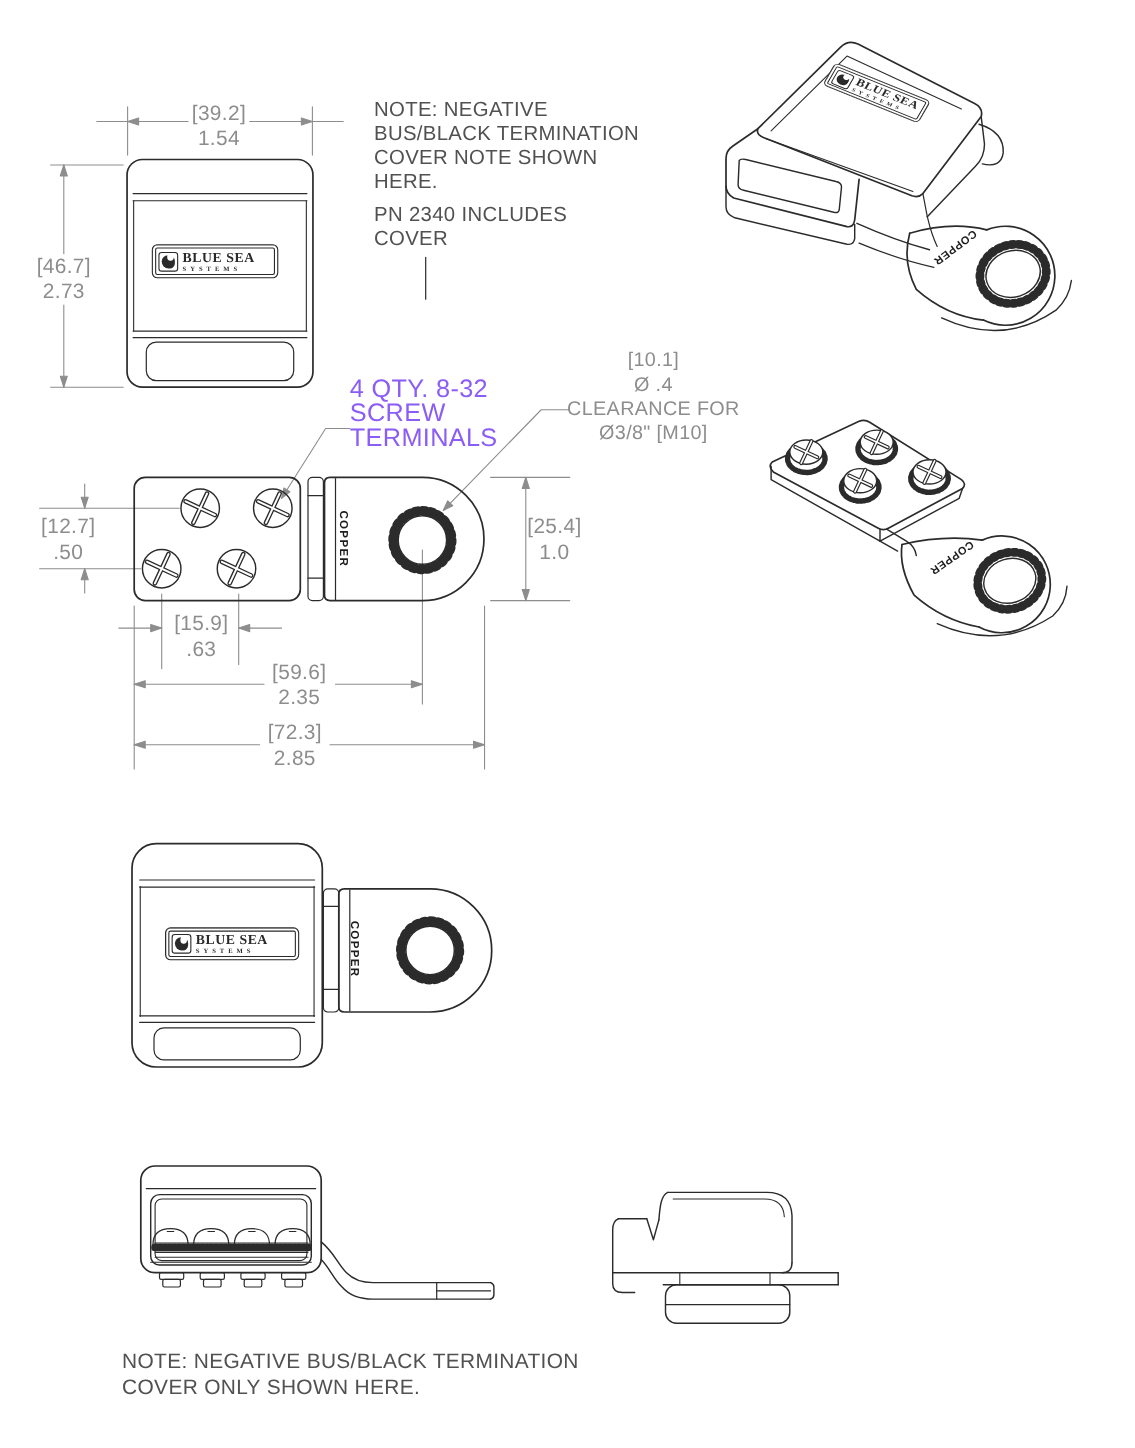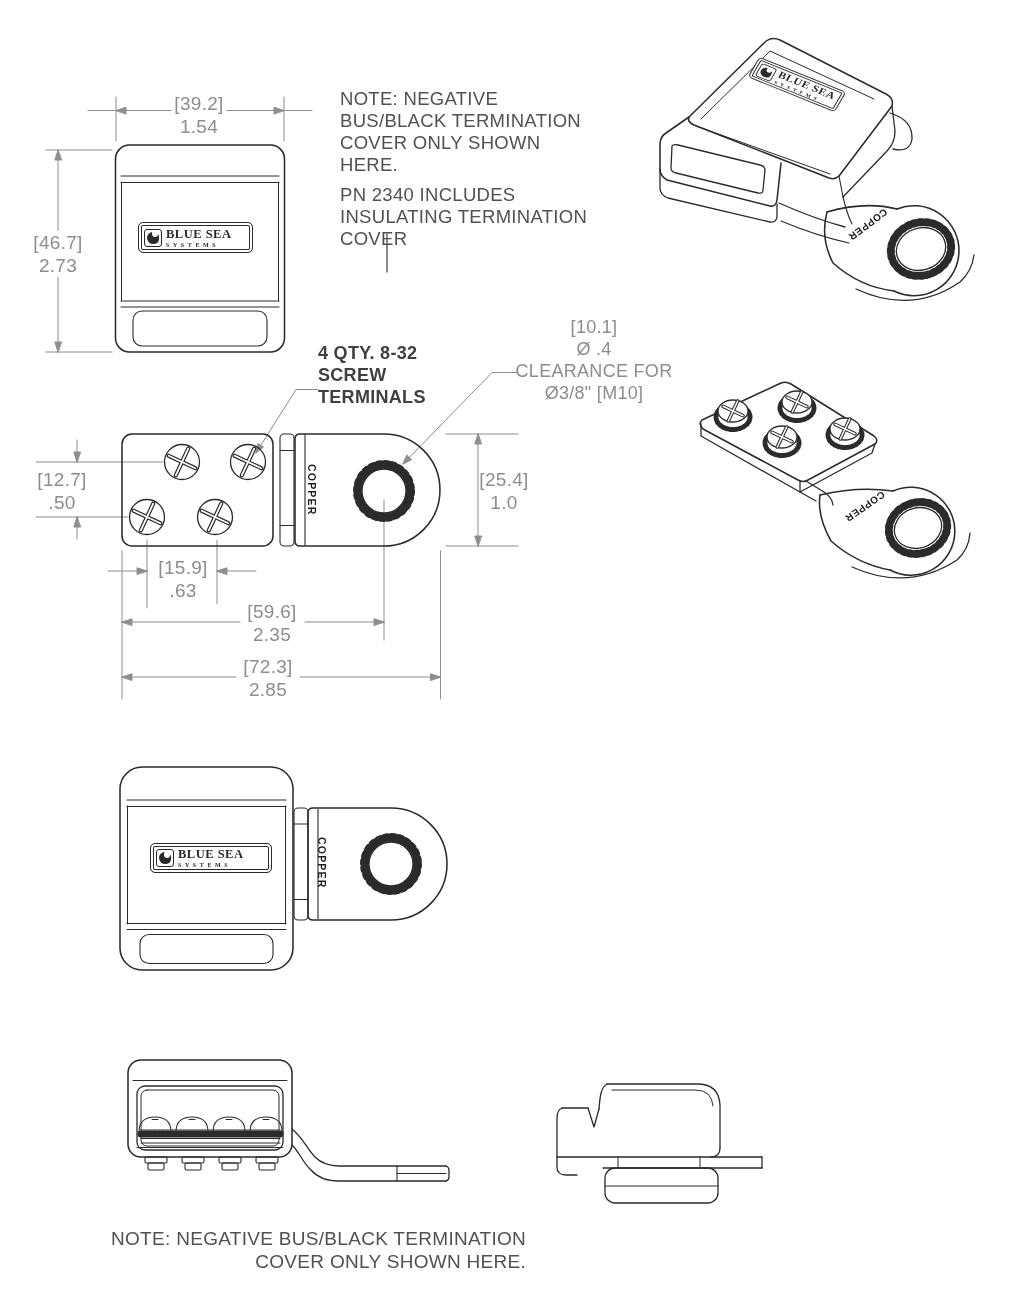--- a/index.html
+++ b/index.html
@@ -19,23 +19,23 @@
   .crossw{stroke:#fff;stroke-width:1.8;}
   .crossd2{stroke-width:3.6;}
   .crossw2{stroke:#fff;stroke-width:1.5;}
   .headfill{fill:#fff;}
   .dim{position:absolute;transform:translateX(-50%);text-align:center;
        color:#8d8d8d;font-size:19px;line-height:23px;letter-spacing:0.3px;}
   .dim span{display:block;background:#fff;padding:0 2px;}
   .dim.nobg span{background:transparent;}
   .callout-gray{position:absolute;transform:translateX(-50%);text-align:center;
        color:#8d8d8d;font-size:18px;line-height:22px;letter-spacing:0.3px;margin-left:14px;}
-  .callout-dark{position:absolute;color:#404040;font-size:18px;line-height:22px;letter-spacing:0.3px;font-weight:bold;}
+  .callout-dark{position:absolute;color:#8b5cf6;font-size:23px;line-height:22px;letter-spacing:0.3px;}
   .note{position:absolute;color:#515151;font-size:18.5px;line-height:22px;letter-spacing:0.3px;}
-  .note-big{position:absolute;color:#515151;font-size:19px;line-height:23px;letter-spacing:0.3px;text-align:right;}
+  .note-big{position:absolute;color:#515151;font-size:19px;line-height:23px;letter-spacing:0.3px;}
 
   .copper{position:absolute;color:#1d1d1d;font-weight:bold;font-size:10.5px;letter-spacing:1.2px;}
   .copper-v{writing-mode:vertical-rl;text-orientation:mixed;}
   .copper-iso{font-size:10px;letter-spacing:0.6px;}
 
   .logo{position:absolute;border:1.6px solid #2a2a2a;border-radius:5px;background:#fff;
         box-shadow:inset 0 0 0 2px #fff, inset 0 0 0 3px #2a2a2a;
         display:flex;align-items:center;box-sizing:border-box;padding:3px 5px;}
   .logo-iso{transform:rotate(22deg) skewX(-8deg) scale(0.92,0.8);transform-origin:center;}
   .lg-mark{width:18px;height:18px;border:1.3px solid #2a2a2a;border-radius:3px;
@@ -350,26 +350,25 @@
 </div>
 <div class="callout-dark" style="left:318px;top:342px">
   <div>4 QTY.  8-32</div>
   <div>SCREW</div>
   <div>TERMINALS</div>
 </div>
 
 <div class="note" style="left:340px;top:88px">
   <div>NOTE: NEGATIVE</div>
   <div>BUS/BLACK TERMINATION</div>
-  <div>COVER ONLY SHOWN</div>
+  <div>COVER NOTE SHOWN</div>
   <div>HERE.</div>
 </div>
 <div class="note" style="left:340px;top:184px">
   <div>PN 2340 INCLUDES</div>
-  <div>INSULATING TERMINATION</div>
   <div>COVER</div>
 </div>
 <div class="note-big" style="left:111px;top:1227px">
   <div>NOTE: NEGATIVE BUS/BLACK TERMINATION</div>
   <div>COVER ONLY SHOWN HERE.</div>
 </div>
 
 <div class="copper copper-v" style="left:306px;top:464px">COPPER</div>
 <div class="copper copper-v" style="left:316px;top:837px">COPPER</div>
 <div class="copper copper-iso" style="left:845px;top:219px;transform:rotate(143deg)">COPPER</div>

